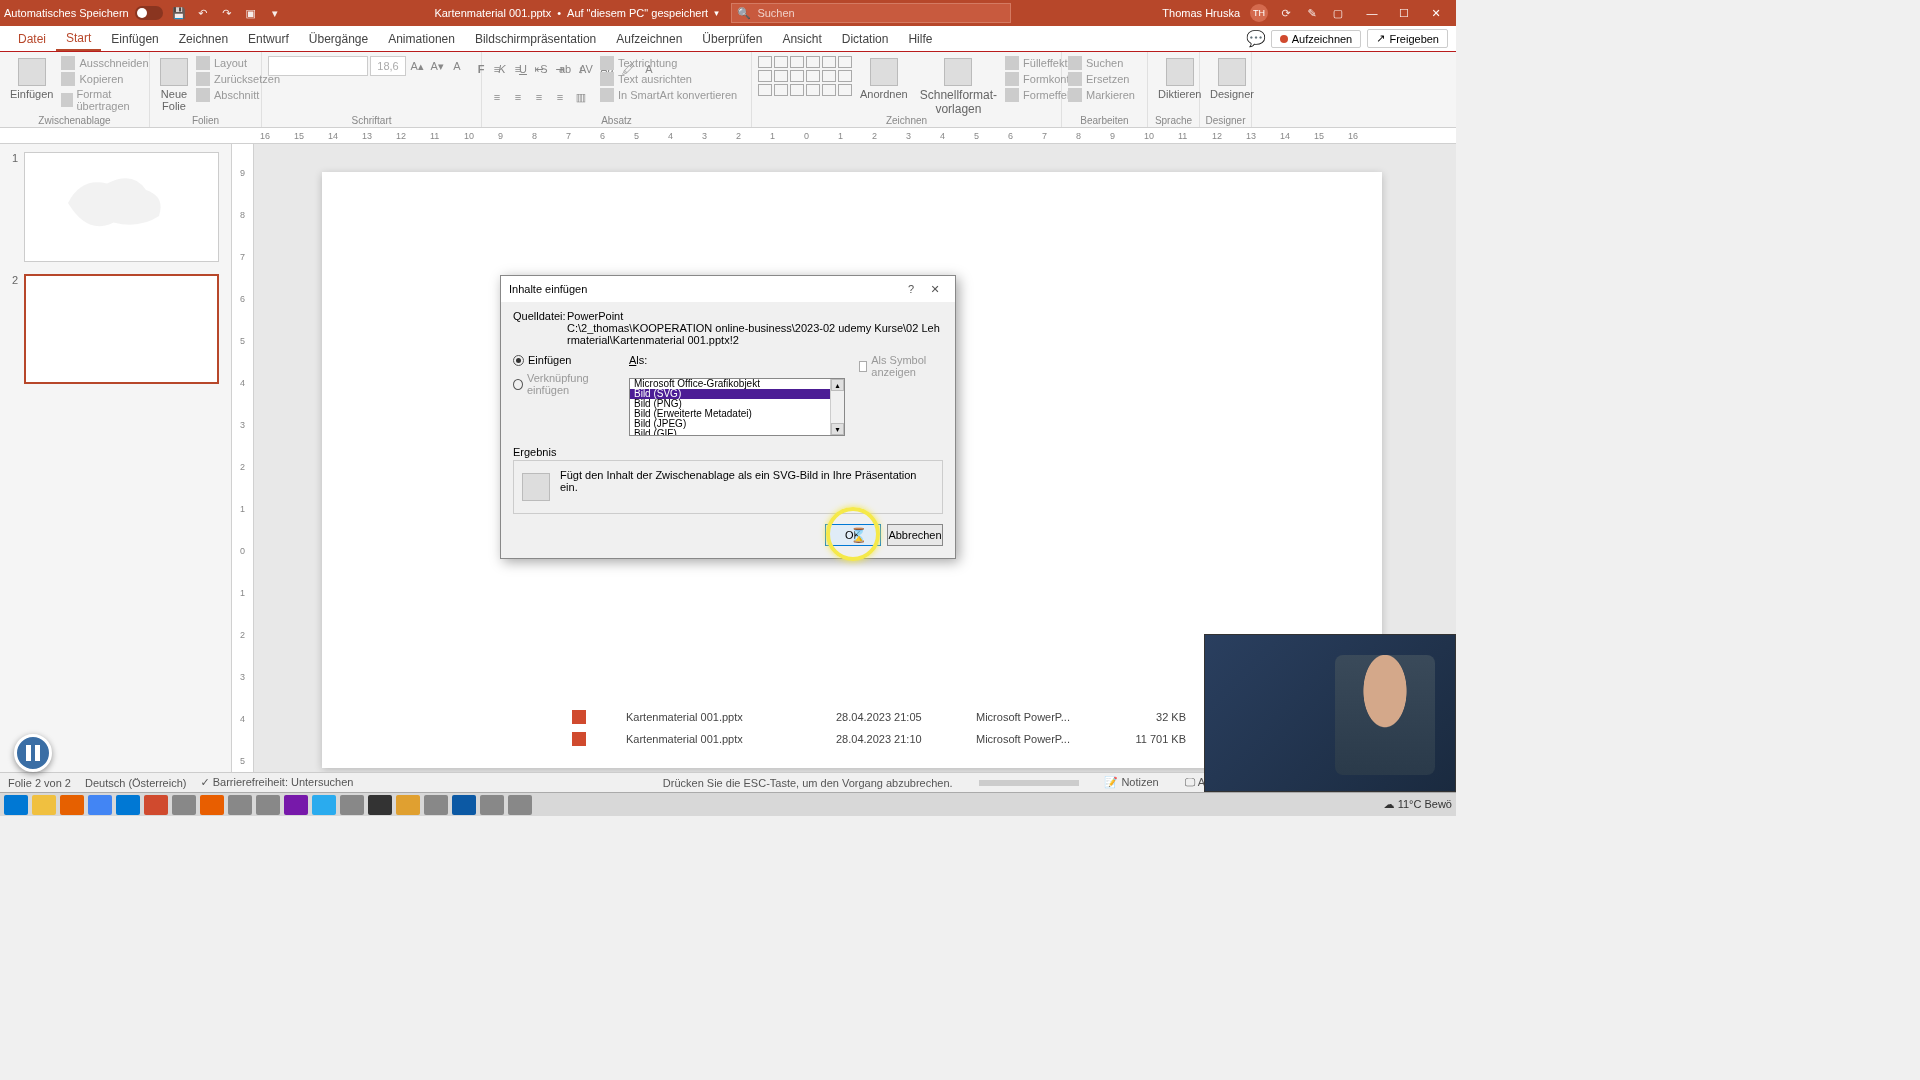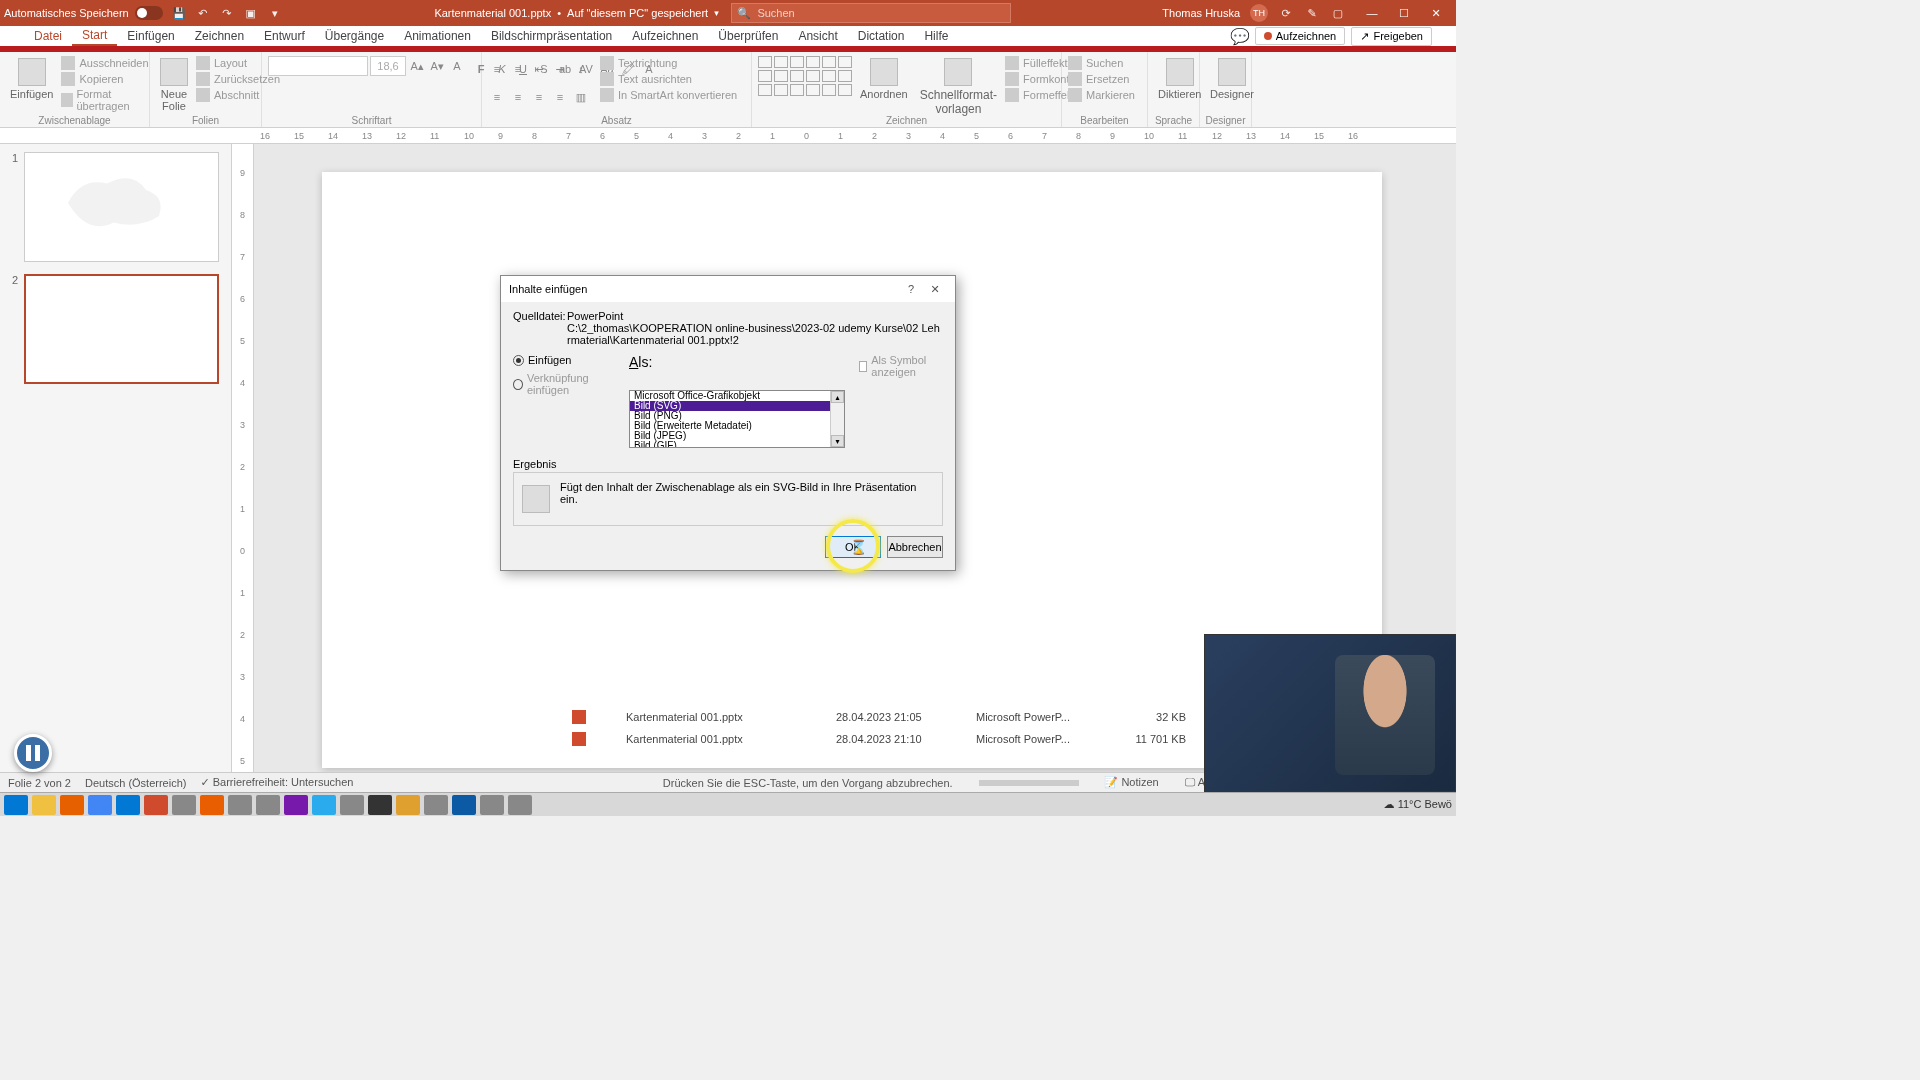--- a/index.html
+++ b/index.html
@@ -14,21 +14,21 @@
 .qat-icon { width: 16px; height: 16px; display: inline-flex; align-items: center; justify-content: center; opacity: 0.9; }
 .titlebar-center { flex: 1; display: flex; align-items: center; justify-content: center; gap: 12px; }
 .filename { display: flex; align-items: center; gap: 6px; }
 .search-box { background: #c85a3e; border: 1px solid #d47a62; height: 20px; width: 280px; display: flex; align-items: center; padding: 0 6px; gap: 6px; color: #f0d0c8; }
 .titlebar-right { display: flex; align-items: center; gap: 10px; }
 .user-avatar { width: 18px; height: 18px; background: #d46a4e; border-radius: 50%; display: flex; align-items: center; justify-content: center; font-size: 9px; }
 .win-controls { display: flex; gap: 0; }
 .win-btn { width: 32px; height: 26px; display: flex; align-items: center; justify-content: center; }
 
 
-.ribbon-tabs { background: #fff; height: 26px; display: flex; align-items: center; border-bottom: 6px solid #b91c1c; padding: 0 24px; }
+.ribbon-tabs { background: #fff; height: 26px; display: flex; align-items: center; border-bottom: 1px solid #b91c1c; padding: 0 8px; }
 .tab { padding: 0 10px; height: 100%; display: flex; align-items: center; font-size: 12px; color: #444; cursor: pointer; }
 .tab.file { color: #b7472a; font-weight: 400; }
 .tab.active { border-bottom: 2px solid #b7472a; color: #b7472a; }
 .tabs-right { margin-left: auto; display: flex; align-items: center; gap: 6px; }
 .rec-btn, .share-btn { border: 1px solid #ccc; padding: 2px 8px; font-size: 11px; border-radius: 2px; display: flex; align-items: center; gap: 4px; }
 .red-dot { width: 8px; height: 8px; background: #d04a2e; border-radius: 50%; }
 
 
 .ribbon { background: #f5f5f5; height: 76px; display: flex; border-bottom: 1px solid #d0d0d0; font-size: 11px; color: #666; }
 .ribbon-group { border-right: 1px solid #e0e0e0; padding: 2px 6px; display: flex; flex-direction: column; position: relative; }
@@ -75,21 +75,21 @@
 .src-row { display: flex; gap: 8px; margin-bottom: 8px; }
 .src-label { width: 46px; }
 .src-val { flex: 1; }
 .mid-row { display: flex; gap: 8px; align-items: flex-start; }
 .radio-col { width: 108px; display: flex; flex-direction: column; gap: 6px; }
 .radio-item { display: flex; align-items: center; gap: 4px; }
 .radio { width: 11px; height: 11px; border: 1px solid #555; border-radius: 50%; display: flex; align-items: center; justify-content: center; }
 .radio.checked::after { content: ""; width: 5px; height: 5px; background: #333; border-radius: 50%; }
 .radio-item.disabled { color: #999; }
 .list-col { flex: 1; }
-.als-label { font-size: 14px; margin-bottom: 20px; display: block; }
+.als-label { font-size: 11px; margin-bottom: 12px; display: block; }
 .listbox { border: 1px solid #888; background: #fff; height: 58px; overflow: hidden; position: relative; }
 .listbox-item { padding: 0 4px; height: 10px; line-height: 10px; font-size: 10px; }
 .listbox-item.sel { background: #4c1d95; color: #fff; }
 .listbox-scroll { position: absolute; right: 0; top: 0; bottom: 0; width: 14px; background: #f0f0f0; border-left: 1px solid #ccc; }
 .lb-arrow { height: 12px; background: #e0e0e0; border: 1px solid #bbb; display: flex; align-items: center; justify-content: center; font-size: 8px; }
 .sym-col { width: 90px; padding-left: 6px; }
 .check-item { display: flex; align-items: center; gap: 4px; color: #999; }
 .checkbox { width: 11px; height: 11px; border: 1px solid #aaa; background: #fff; }
 .result-row { margin-top: 10px; }
 .result-box { border: 1px solid #ccc; padding: 8px; display: flex; gap: 10px; margin-top: 2px; min-height: 54px; }

